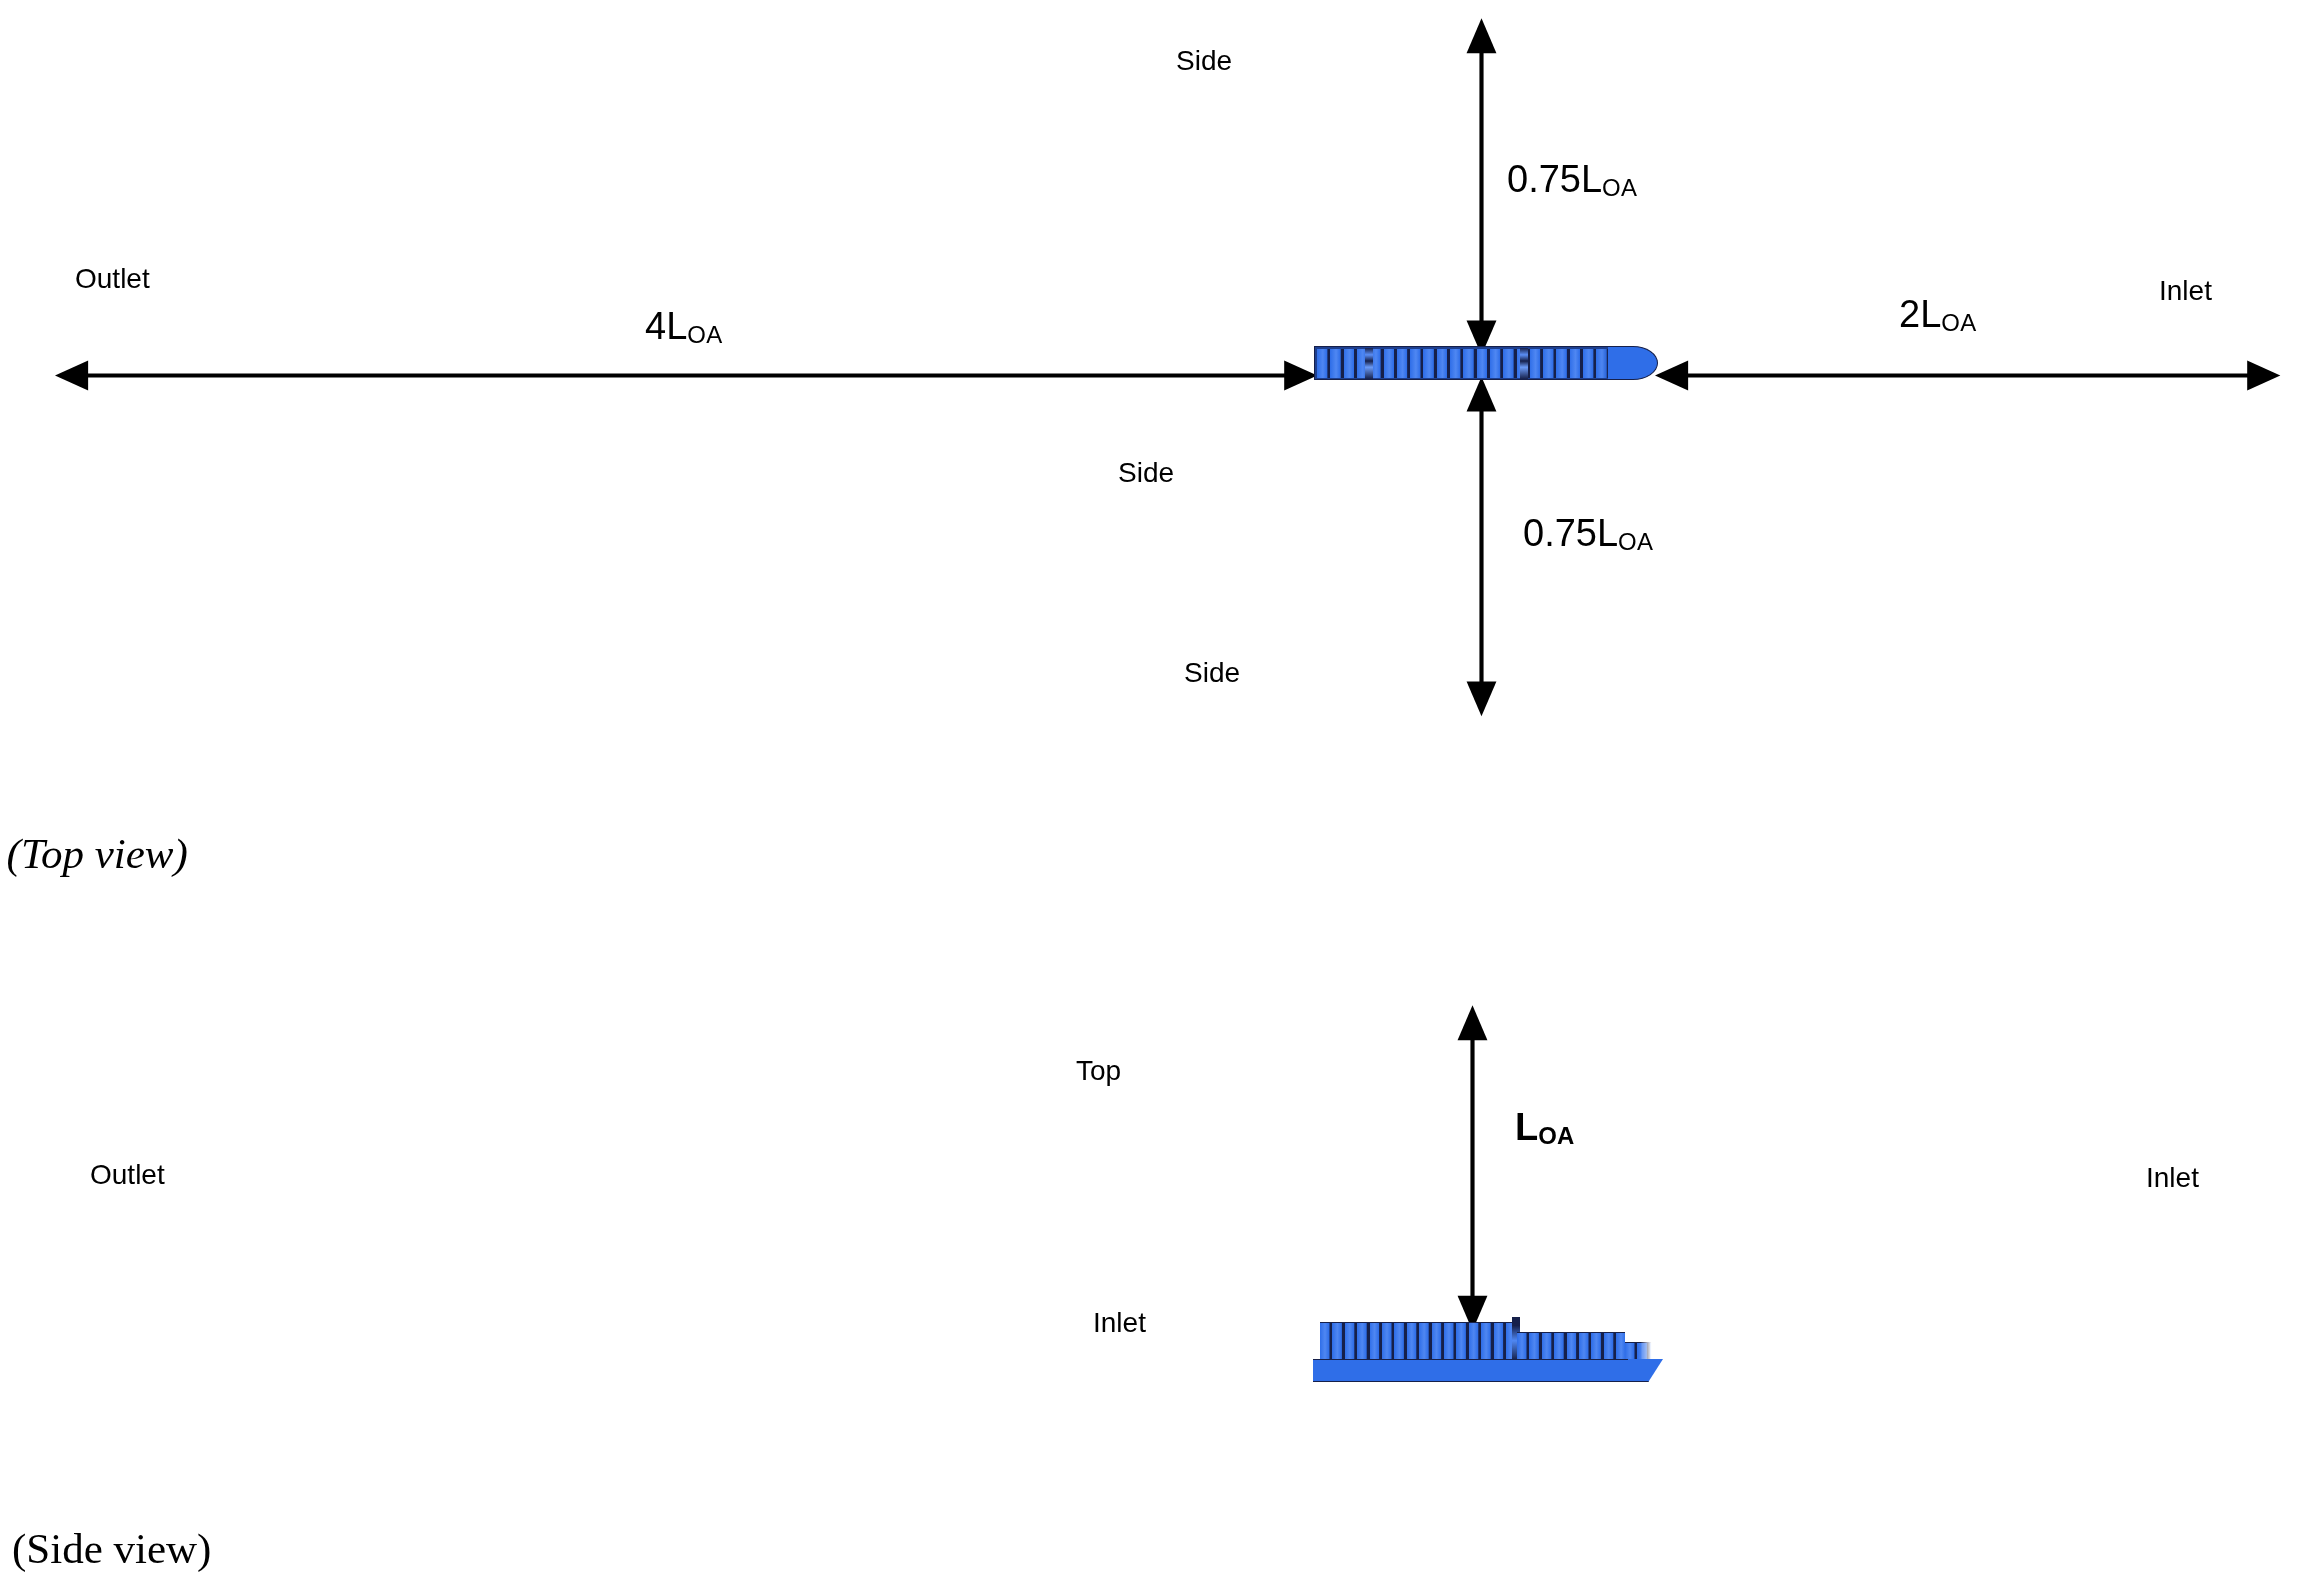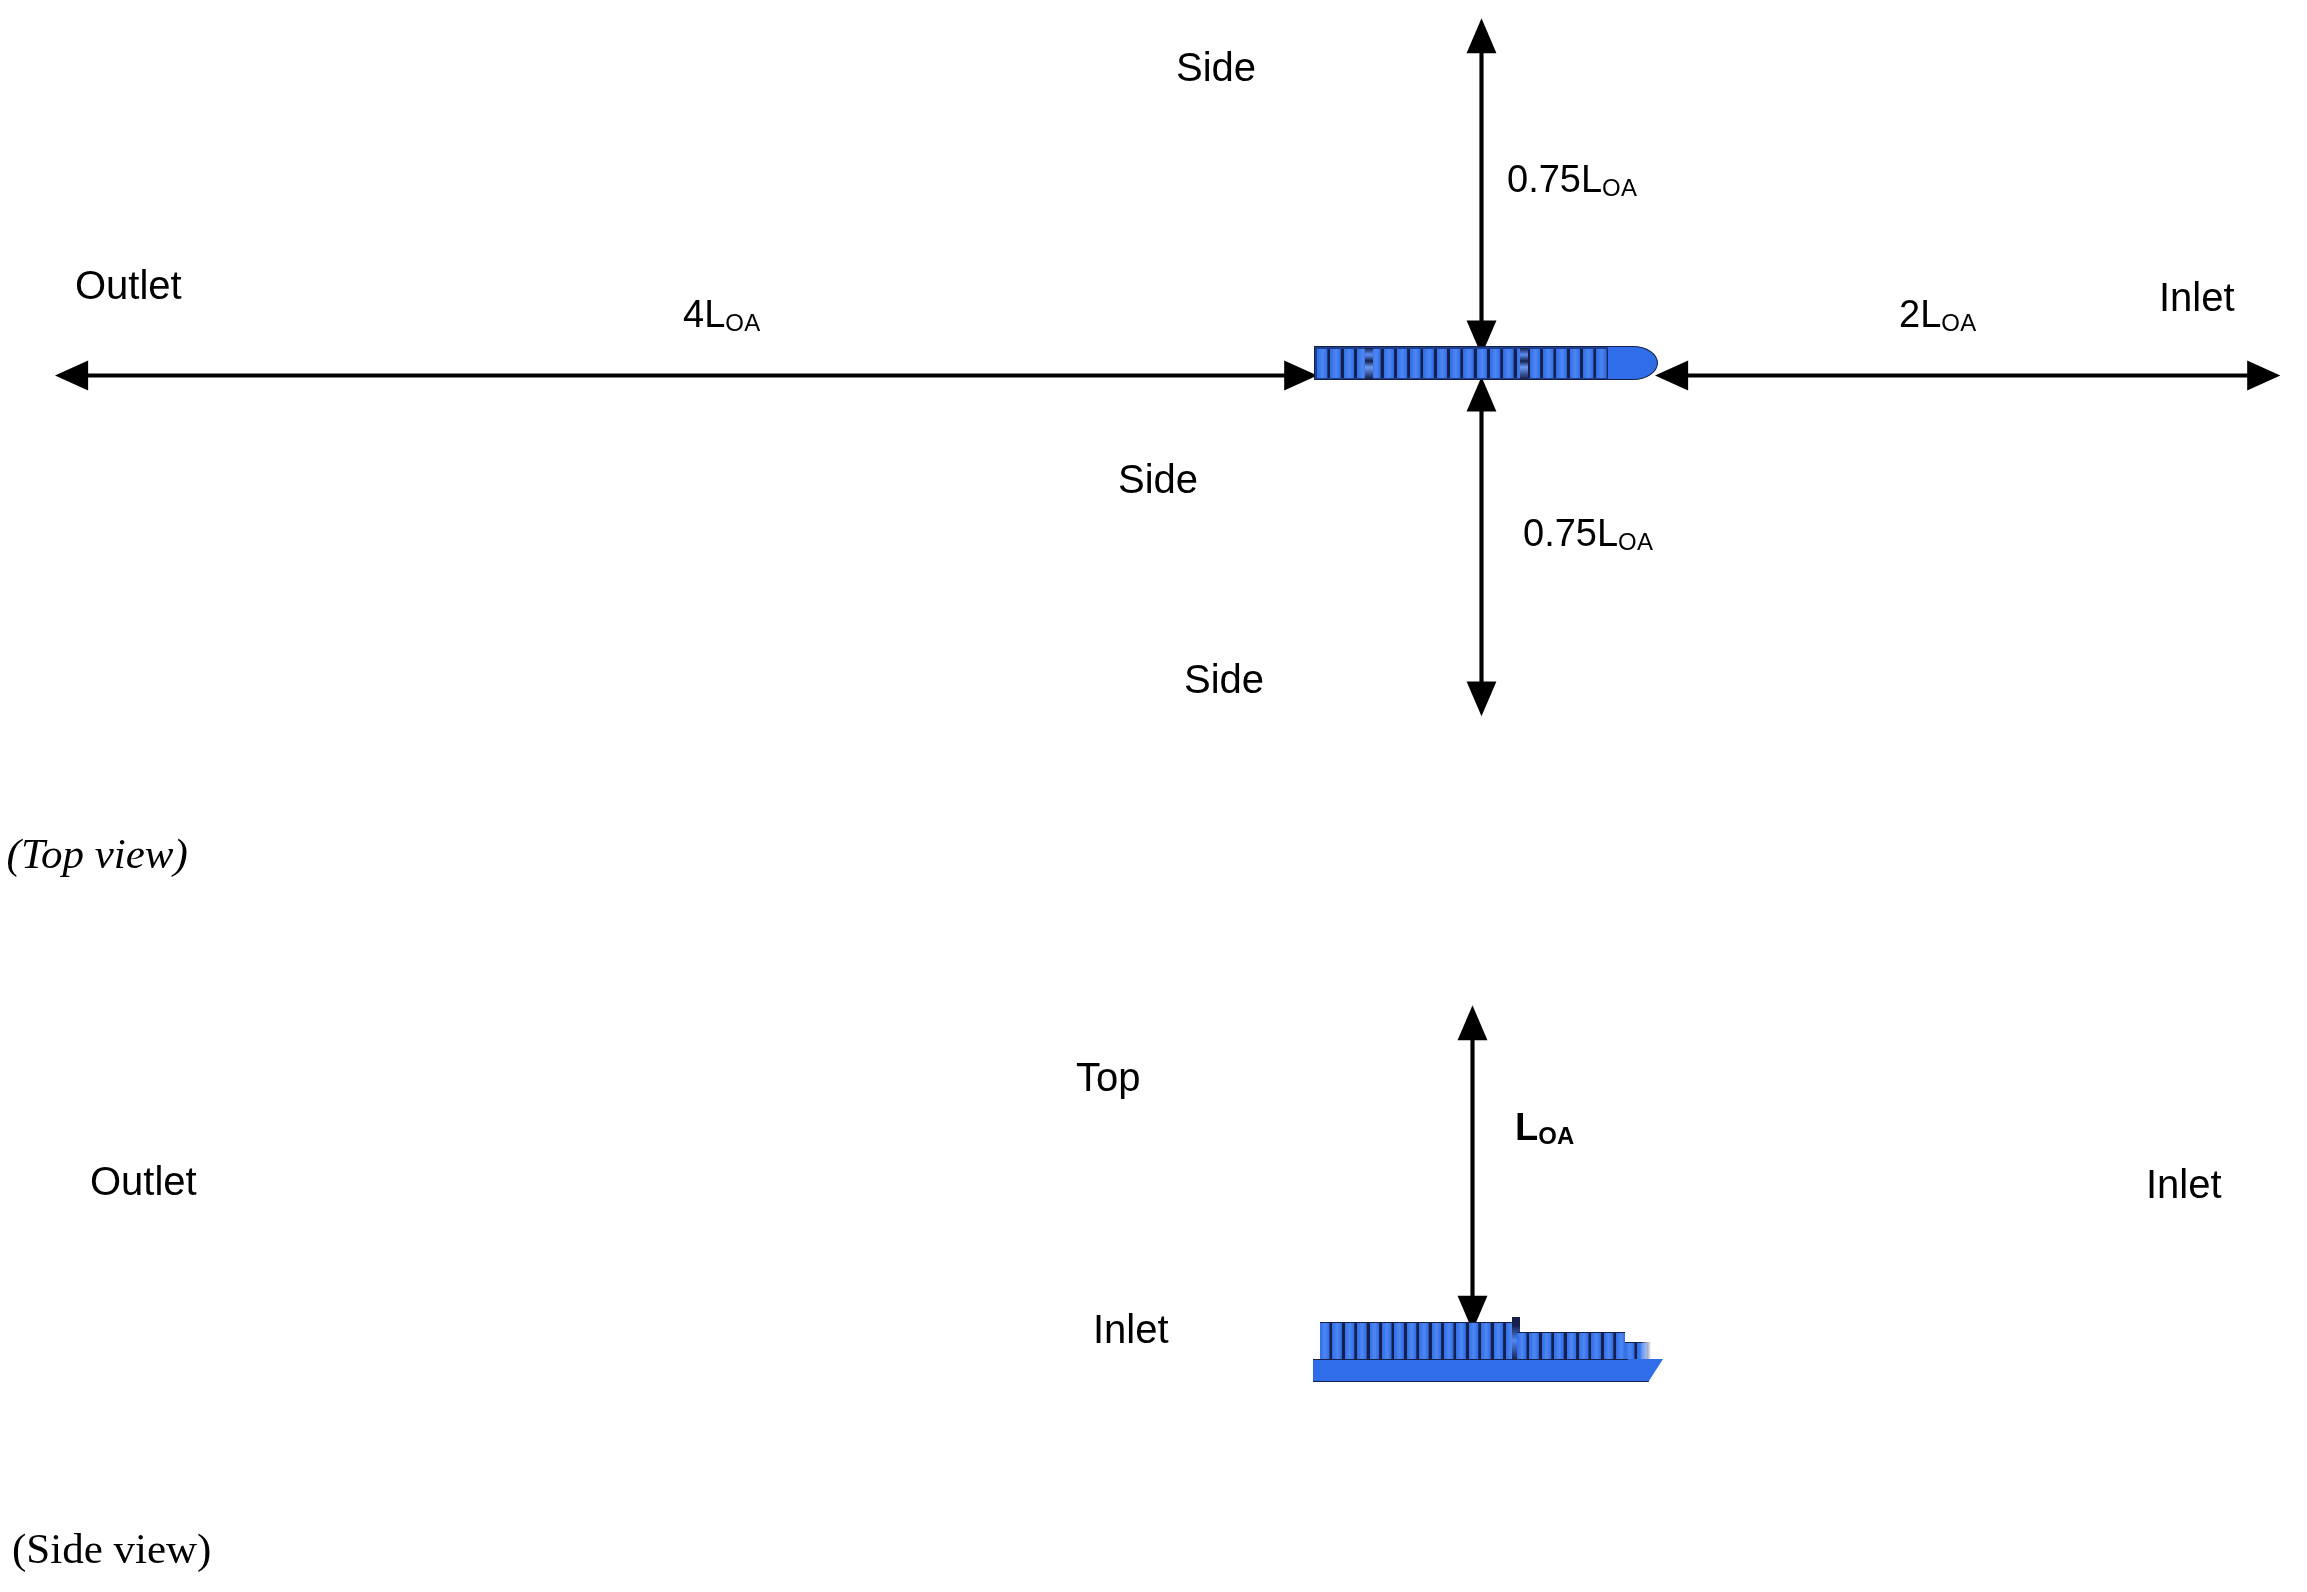--- a/index.html
+++ b/index.html
@@ -15,21 +15,21 @@
     font-family: "Liberation Sans", sans-serif;
     overflow: hidden;
   }
   #topview-box  { left: 53px;  top: 34px;   width: 2224px; height: 678px; }
   #sideview-box { left: 58px;  top: 1018px; width: 2211px; height: 364px; }
 
   
   .label {
     position: absolute;
     color: #000000;
-    font-size: 40px;
+    font-size: 28px;
     line-height: 1;
     white-space: nowrap;
   }
   .label.dim { font-size: 38px; }
   .label sub {
     font-size: 0.63em;
     vertical-align: baseline;
     position: relative;
     top: 0.17em;
     letter-spacing: 0.01em;
@@ -148,21 +148,21 @@
 <div id="root">
 
   <div id="topview-box"></div>
 
   <div class="label" style="left:1176px; top:47px;">Side</div>
 
   <div class="label dim" style="left:1507px; top:160px;"><span>0.75L</span><sub>OA</sub></div>
 
   <div class="label" style="left:75px; top:265px;">Outlet</div>
 
-  <div class="label dim" style="left:645px; top:295px;margin-left:38px;"><span>4L</span><sub>OA</sub></div>
+  <div class="label dim" style="left:645px; top:307px;"><span>4L</span><sub>OA</sub></div>
 
   <div class="label dim" style="left:1899px; top:295px;"><span>2L</span><sub>OA</sub></div>
 
   <div class="label" style="left:2159px; top:277px;">Inlet</div>
 
   <div class="label" style="left:1118px; top:459px;">Side</div>
 
   <div class="label dim" style="left:1523px; top:514px;"><span>0.75L</span><sub>OA</sub></div>
 
   <div class="label" style="left:1184px; top:659px;">Side</div>

